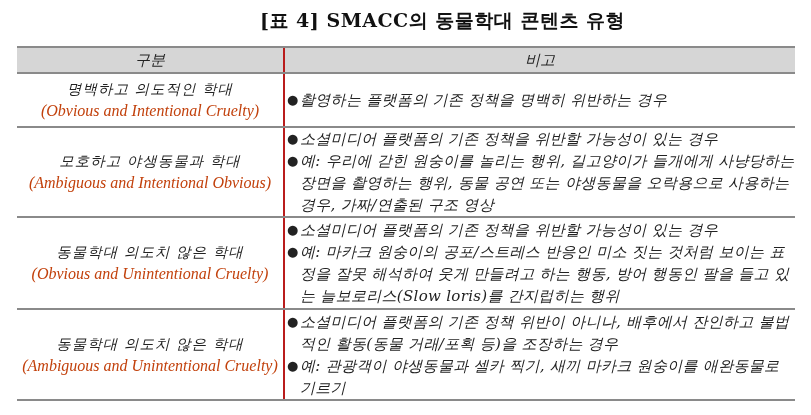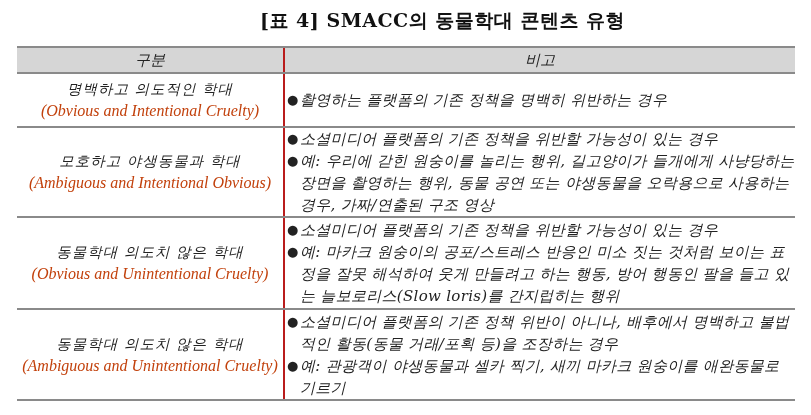--- a/index.html
+++ b/index.html
@@ -151,19 +151,19 @@
         </ul>
       </td>
     </tr>
     <tr class="r4">
       <td class="cat">
         <span class="ko">동물학대 의도치 않은 학대</span>
         <span class="en">(Ambiguous and Unintentional Cruelty)</span>
       </td>
       <td class="desc">
         <ul>
-          <li><span class="bullet">●</span><span>소셜미디어 플랫폼의 기존 정책 위반이 아니나, 배후에서 명백하고 불법적인 활동(동물 거래/포획 등)을 조장하는 경우</span></li>
+          <li><span class="bullet">●</span><span>소셜미디어 플랫폼의 기존 정책 위반이 아니나, 배후에서 잔인하고 불법적인 활동(동물 거래/포획 등)을 조장하는 경우</span></li>
           <li><span class="bullet">●</span><span>예: 관광객이 야생동물과 셀카 찍기, 새끼 마카크 원숭이를 애완동물로 기르기</span></li>
         </ul>
       </td>
     </tr>
   </tbody>
 </table>
 
 </body></html>

